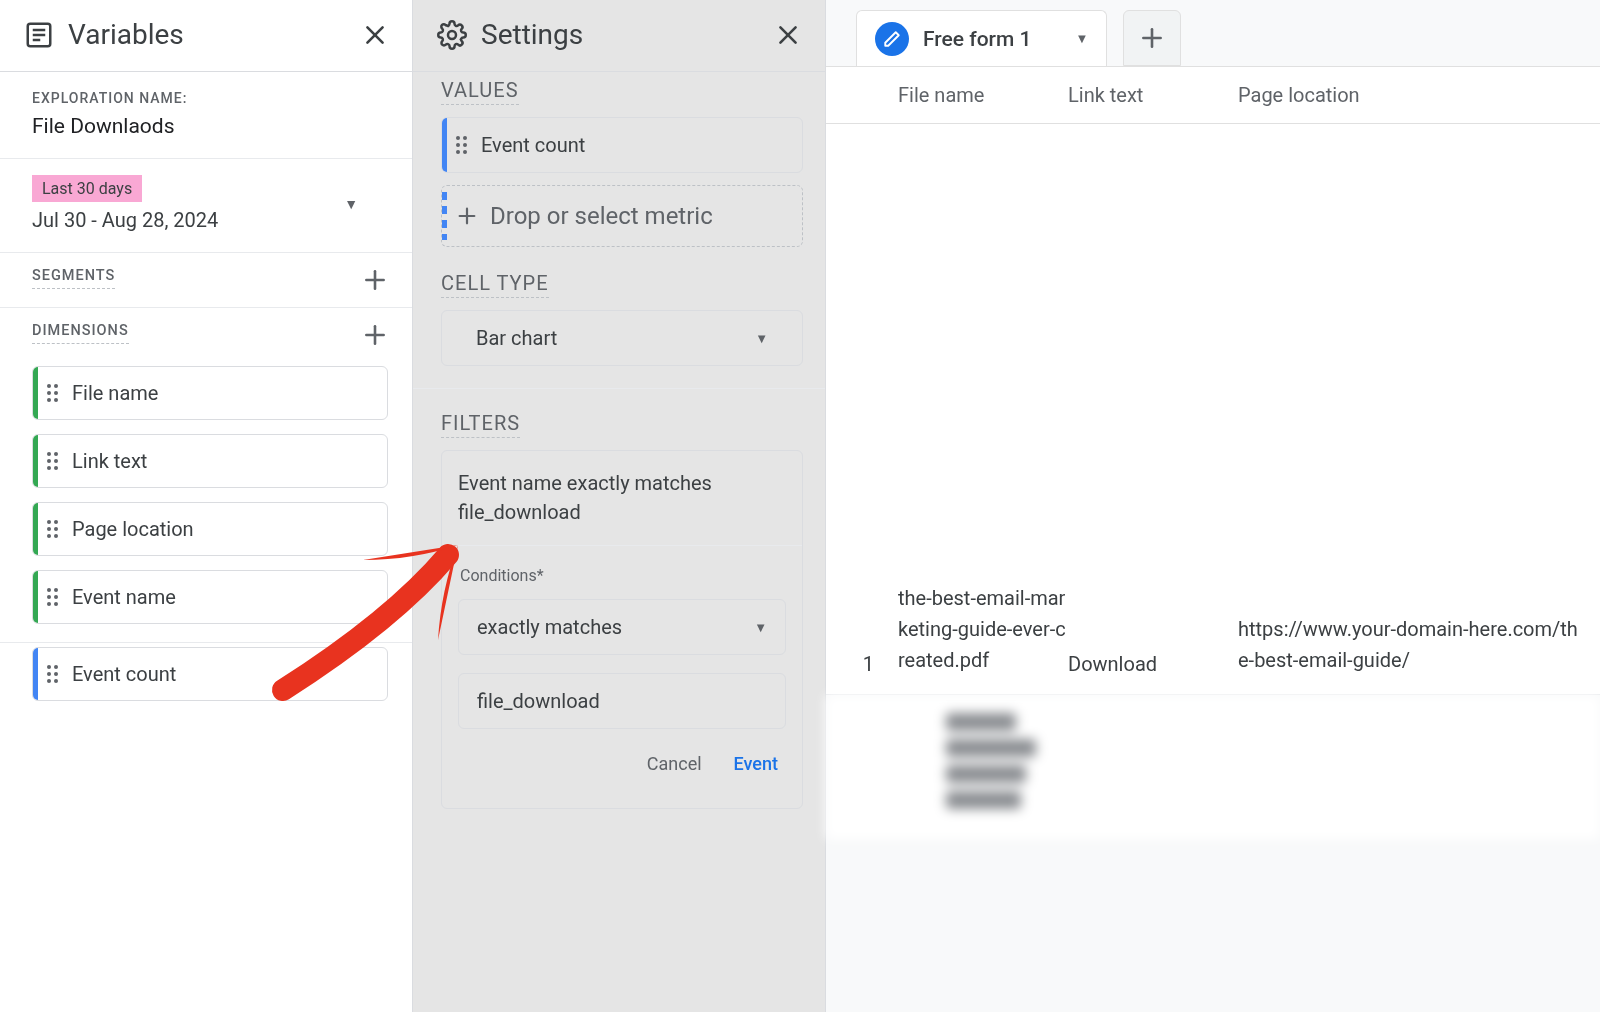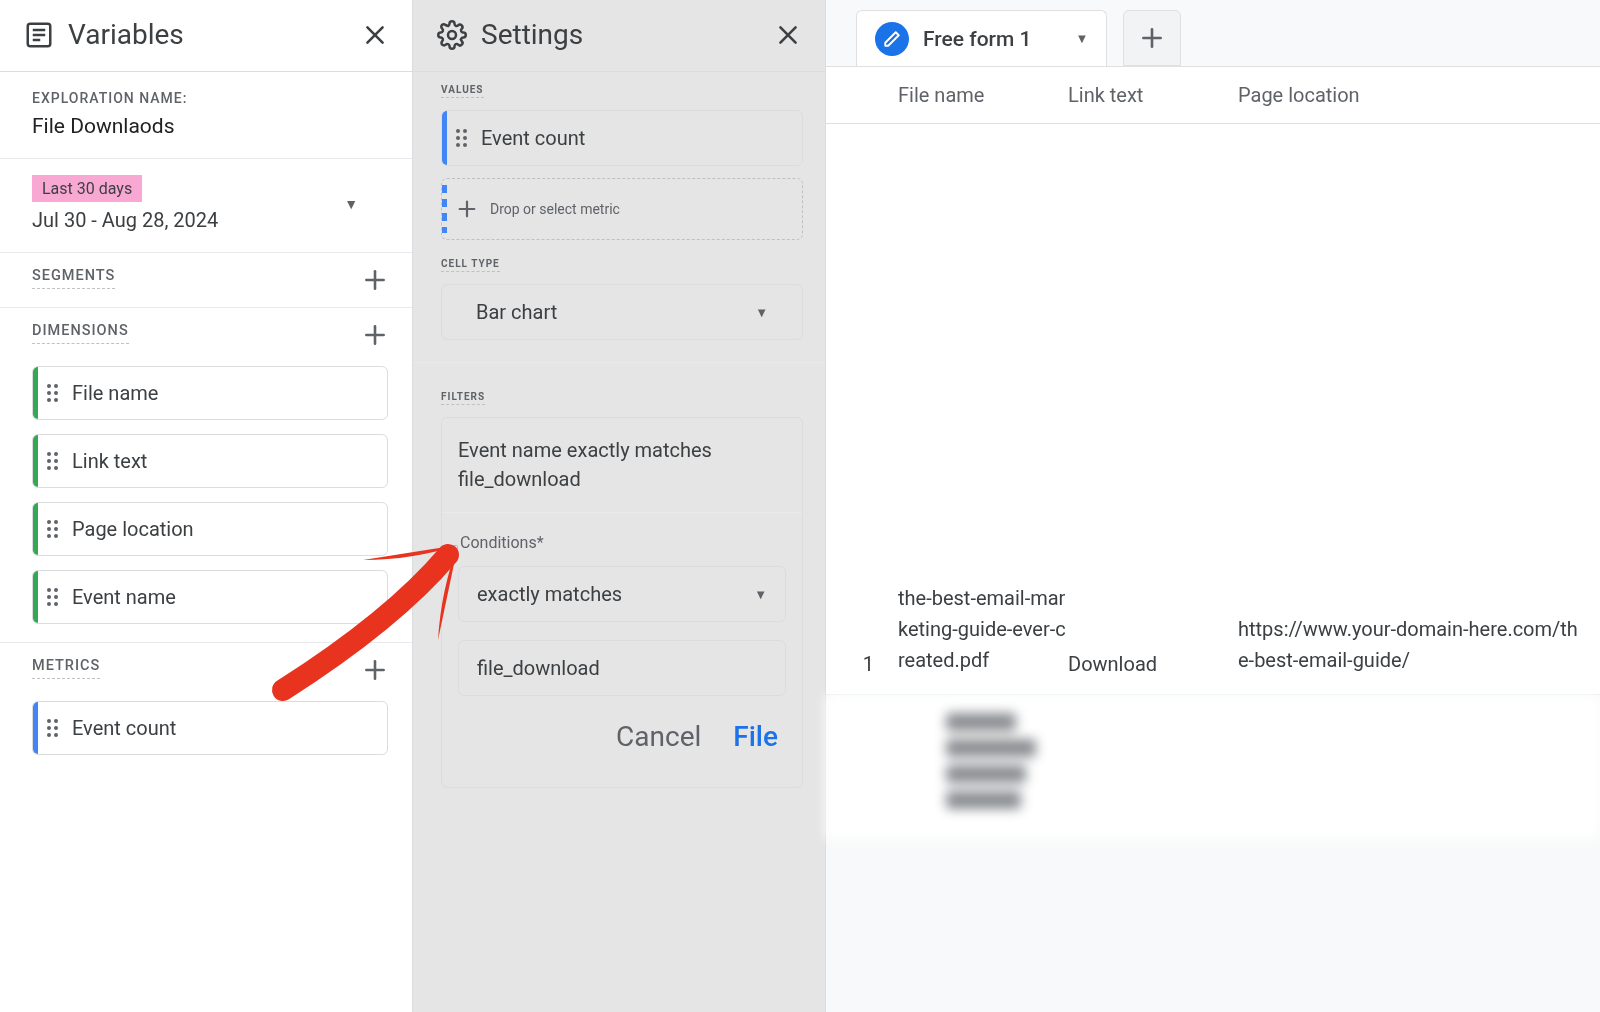--- a/index.html
+++ b/index.html
@@ -144,44 +144,44 @@
   .settings-panel {
     width: 413px;
     border-right: 1px solid #dadce0;
     background:#e5e5e5;
     position: relative;
   }
   .settings-body {
     padding: 0 18px 0 18px;
   }
   .sub-label {
-    font-size: 10px;
+    font-size: 20px;
     letter-spacing: 1px;
-    font-weight: 700;
+    font-weight: 400;
     color: #5f6368;
     border-bottom: 1px dashed #bdc1c6;
     padding-bottom: 2px;
     display:inline-block;
     margin: 0 0 12px 10px;
   }
   .value-pill {
     display:flex; align-items:center; gap:14px;
     height:56px; border:1px solid #dadce0; border-radius:6px;
     padding:0 14px; font-size:20px; color:#3c4043; position:relative;
     margin: 0 4px 12px 10px;
   }
   .value-pill.blue::before{
     content:''; position:absolute; left:0; top:0; bottom:0;
     width:5px; background:#4285f4; border-radius:6px 0 0 6px;
   }
   .drop-zone {
     display:flex; align-items:center; gap:12px;
     height:62px; border:1px dashed #bdc1c6; border-radius:6px;
-    padding:0 14px; font-size:14px; color:#5f6368; position:relative;
-    margin: 0 4px 12px 10px;
+    padding:0 14px; font-size:24px; color:#5f6368; position:relative;
+    margin: 0 4px 24px 10px;
   }
   .drop-zone::before{
     content:''; position:absolute; left:0; top:6px; bottom:6px;
     width:5px;
     background: repeating-linear-gradient(to bottom, #4285f4 0 8px, transparent 8px 14px);
   }
   .select-like {
     display:flex; align-items:center; justify-content:space-between;
     height:56px; border:1px solid #dadce0; border-radius:6px;
     padding:0 34px; font-size:20px; color:#3c4043;
@@ -210,21 +210,21 @@
   }
   .cond-input {
     height:56px; width:100%;
     border:1px solid #dadce0; border-radius:6px;
     padding:0 18px; font-size:20px; color:#3c4043;
     display:flex; align-items:center;
   }
   .filter-actions {
     display:flex; justify-content:flex-end; gap:32px;
     padding: 24px 8px 18px 8px;
-    font-size:28px;
+    font-size:18px;
   }
   .btn-cancel { color:#5f6368; cursor:pointer; }
   .btn-apply { color:#1a73e8; font-weight:500; cursor:pointer; }
 
   
   .arrow-svg {
     position:absolute;
     left:-190px; top:490px;
     width:430px; height:250px;
     pointer-events:none;
@@ -408,29 +408,20 @@
             <span></span>
             <span></span>
             <span></span>
           </span>
         <span>Event name</span>
       </div>
     </div>
   </div>
 
   <div class="section-group" style="border-bottom:none;">
-    <div class="section-heading-row">
-      <span class="section-heading">METRICS</span>
-      <span class="plus-btn">
-        <svg width="26" height="26" viewBox="0 0 24 24" stroke="#5f6368" stroke-width="2.4" stroke-linecap="round">
-            <line x1="12" y1="4" x2="12" y2="20"></line>
-            <line x1="4" y1="12" x2="20" y2="12"></line>
-          </svg>
-      </span>
-    </div>
     <div class="pill-list">
       <div class="pill pill-accent-blue">
         <span class="drag-handle">
             <span></span>
             <span></span>
             <span></span>
             <span></span>
             <span></span>
             <span></span>
           </span>
@@ -499,21 +490,21 @@
         <div class="cond-label">Conditions*</div>
         <div class="cond-select">
           <span>exactly matches</span>
           <span style="color:#5f6368;font-size:13px;">▼</span>
         </div>
         <div class="cond-input">
           <span>file_download</span>
         </div>
         <div class="filter-actions">
           <span class="btn-cancel">Cancel</span>
-          <span class="btn-apply">File</span>
+          <span class="btn-apply">Event</span>
         </div>
       </div>
     </div>
   </div>
 
   <svg class="arrow-svg" viewBox="0 0 430 250">
     <path d="M 60 200 Q 170 130 225 65" stroke="#e8331f" stroke-width="22" fill="none" stroke-linecap="round"></path>
     <path d="M 235 55 L 140 70 Q 190 70 235 55 L 215 150 Q 218 100 235 55 Z" fill="#e8331f"></path>
   </svg>
 

